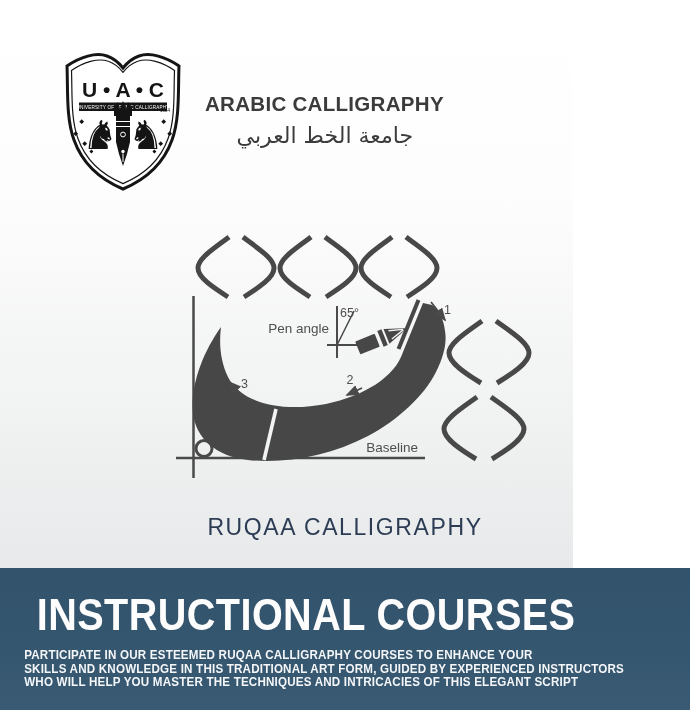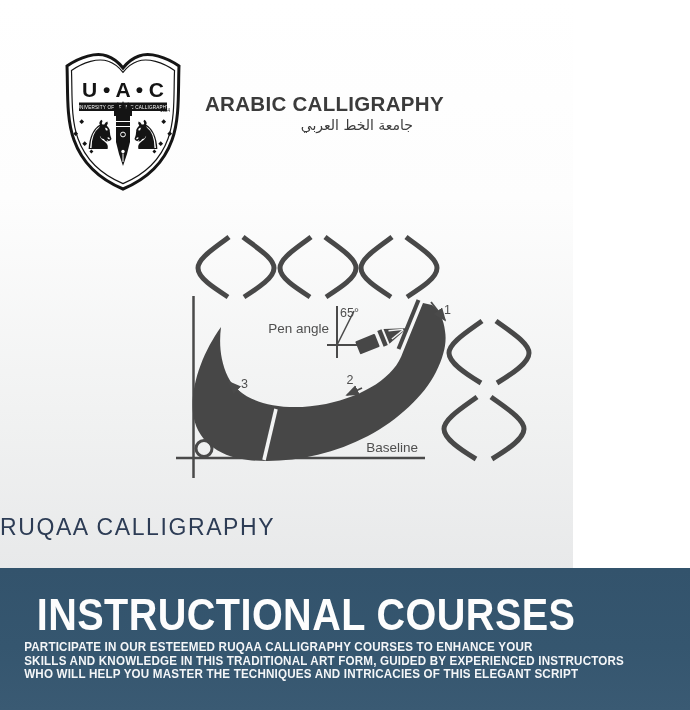--- a/index.html
+++ b/index.html
@@ -8,37 +8,37 @@
     font-family:"Liberation Sans",sans-serif;background:#fff;
   }
   .main{
     position:absolute;left:0;top:0;width:573px;height:568px;
     background:linear-gradient(180deg,#ffffff 0%,#fdfdfd 35%,#f1f2f2 72%,#e8e9ea 100%);
   }
   .logo{position:absolute;left:60px;top:50px;}
   .uni-text{position:absolute;left:205px;top:90px;width:208px;}
   .uni-line1{font-size:14px;letter-spacing:1.2px;color:#4a4a4a;}
   .uni-line2{font-size:20.5px;font-weight:700;letter-spacing:.3px;color:#3b3b3b;margin-top:2px;white-space:nowrap;}
-  .uni-line3{font-family:"DejaVu Sans",sans-serif;font-size:14px;color:#3b3b3b;text-align:right;margin-top:1px;direction:rtl;}
+  .uni-line3{font-family:"DejaVu Sans",sans-serif;font-size:22px;color:#3b3b3b;text-align:right;margin-top:7px;direction:rtl;}
   .diagram{position:absolute;left:0;top:0;width:690px;height:710px;}
   .section-title{
-    position:absolute;left:0;top:514px;width:690px;text-align:left;
+    position:absolute;left:0;top:514px;width:690px;text-align:center;
     font-size:23px;letter-spacing:1.6px;color:#2d3c55;font-weight:400;
   }
   .banner{
     position:absolute;left:0;top:568px;width:690px;height:142px;
     background:linear-gradient(180deg,#33536c 0%,#35566f 55%,#3a5a73 100%);
     color:#fff;
   }
   .banner-title{
     display:inline-block;margin-top:21px;font-size:45px;font-weight:700;
     letter-spacing:.5px;transform:scaleX(0.88);transform-origin:center;
     white-space:nowrap;color:#fdfdfd;
   }
-  .banner-sub{margin-top:0;}
+  .banner-sub{margin-top:8px;}
   .banner-sub div{
     font-size:12.5px;font-weight:700;line-height:13.6px;letter-spacing:.2px;
     transform:scaleX(0.93);transform-origin:center;white-space:nowrap;color:#f4f6f8;
   }
   svg text{font-family:"Liberation Sans",sans-serif;}
   .d-label{fill:#4f4f4f;}
 </style>
 </head>
 <body>
 

